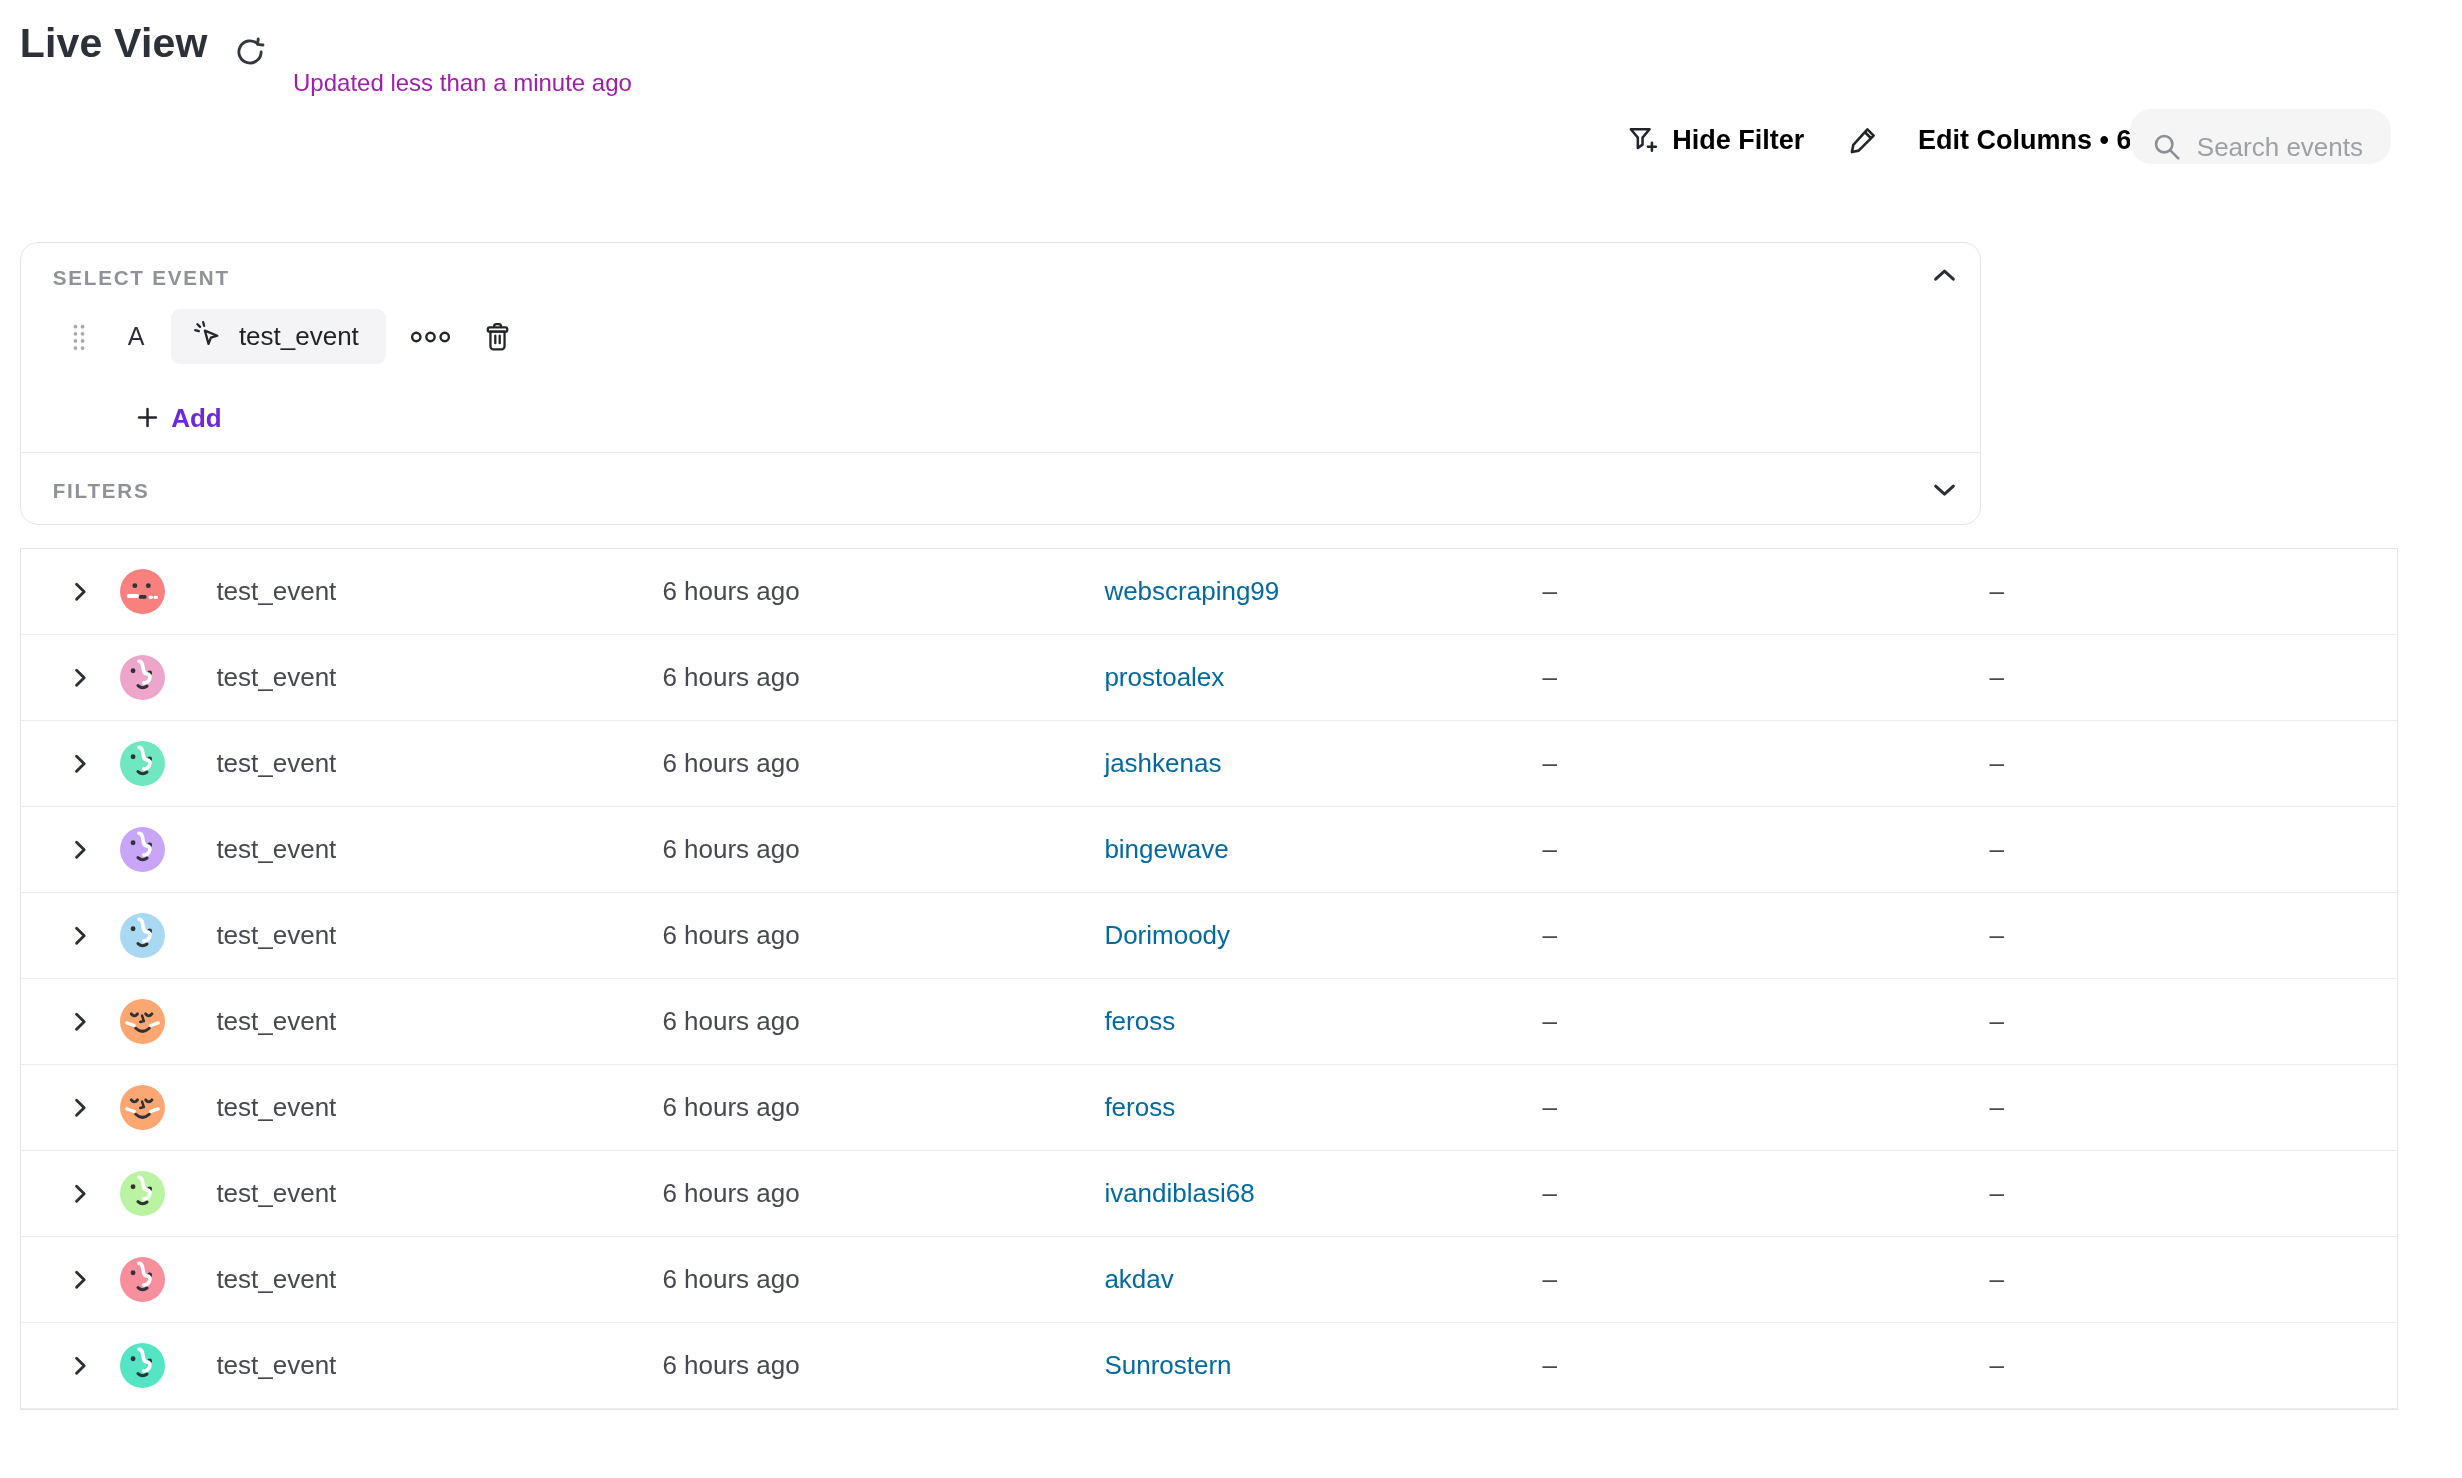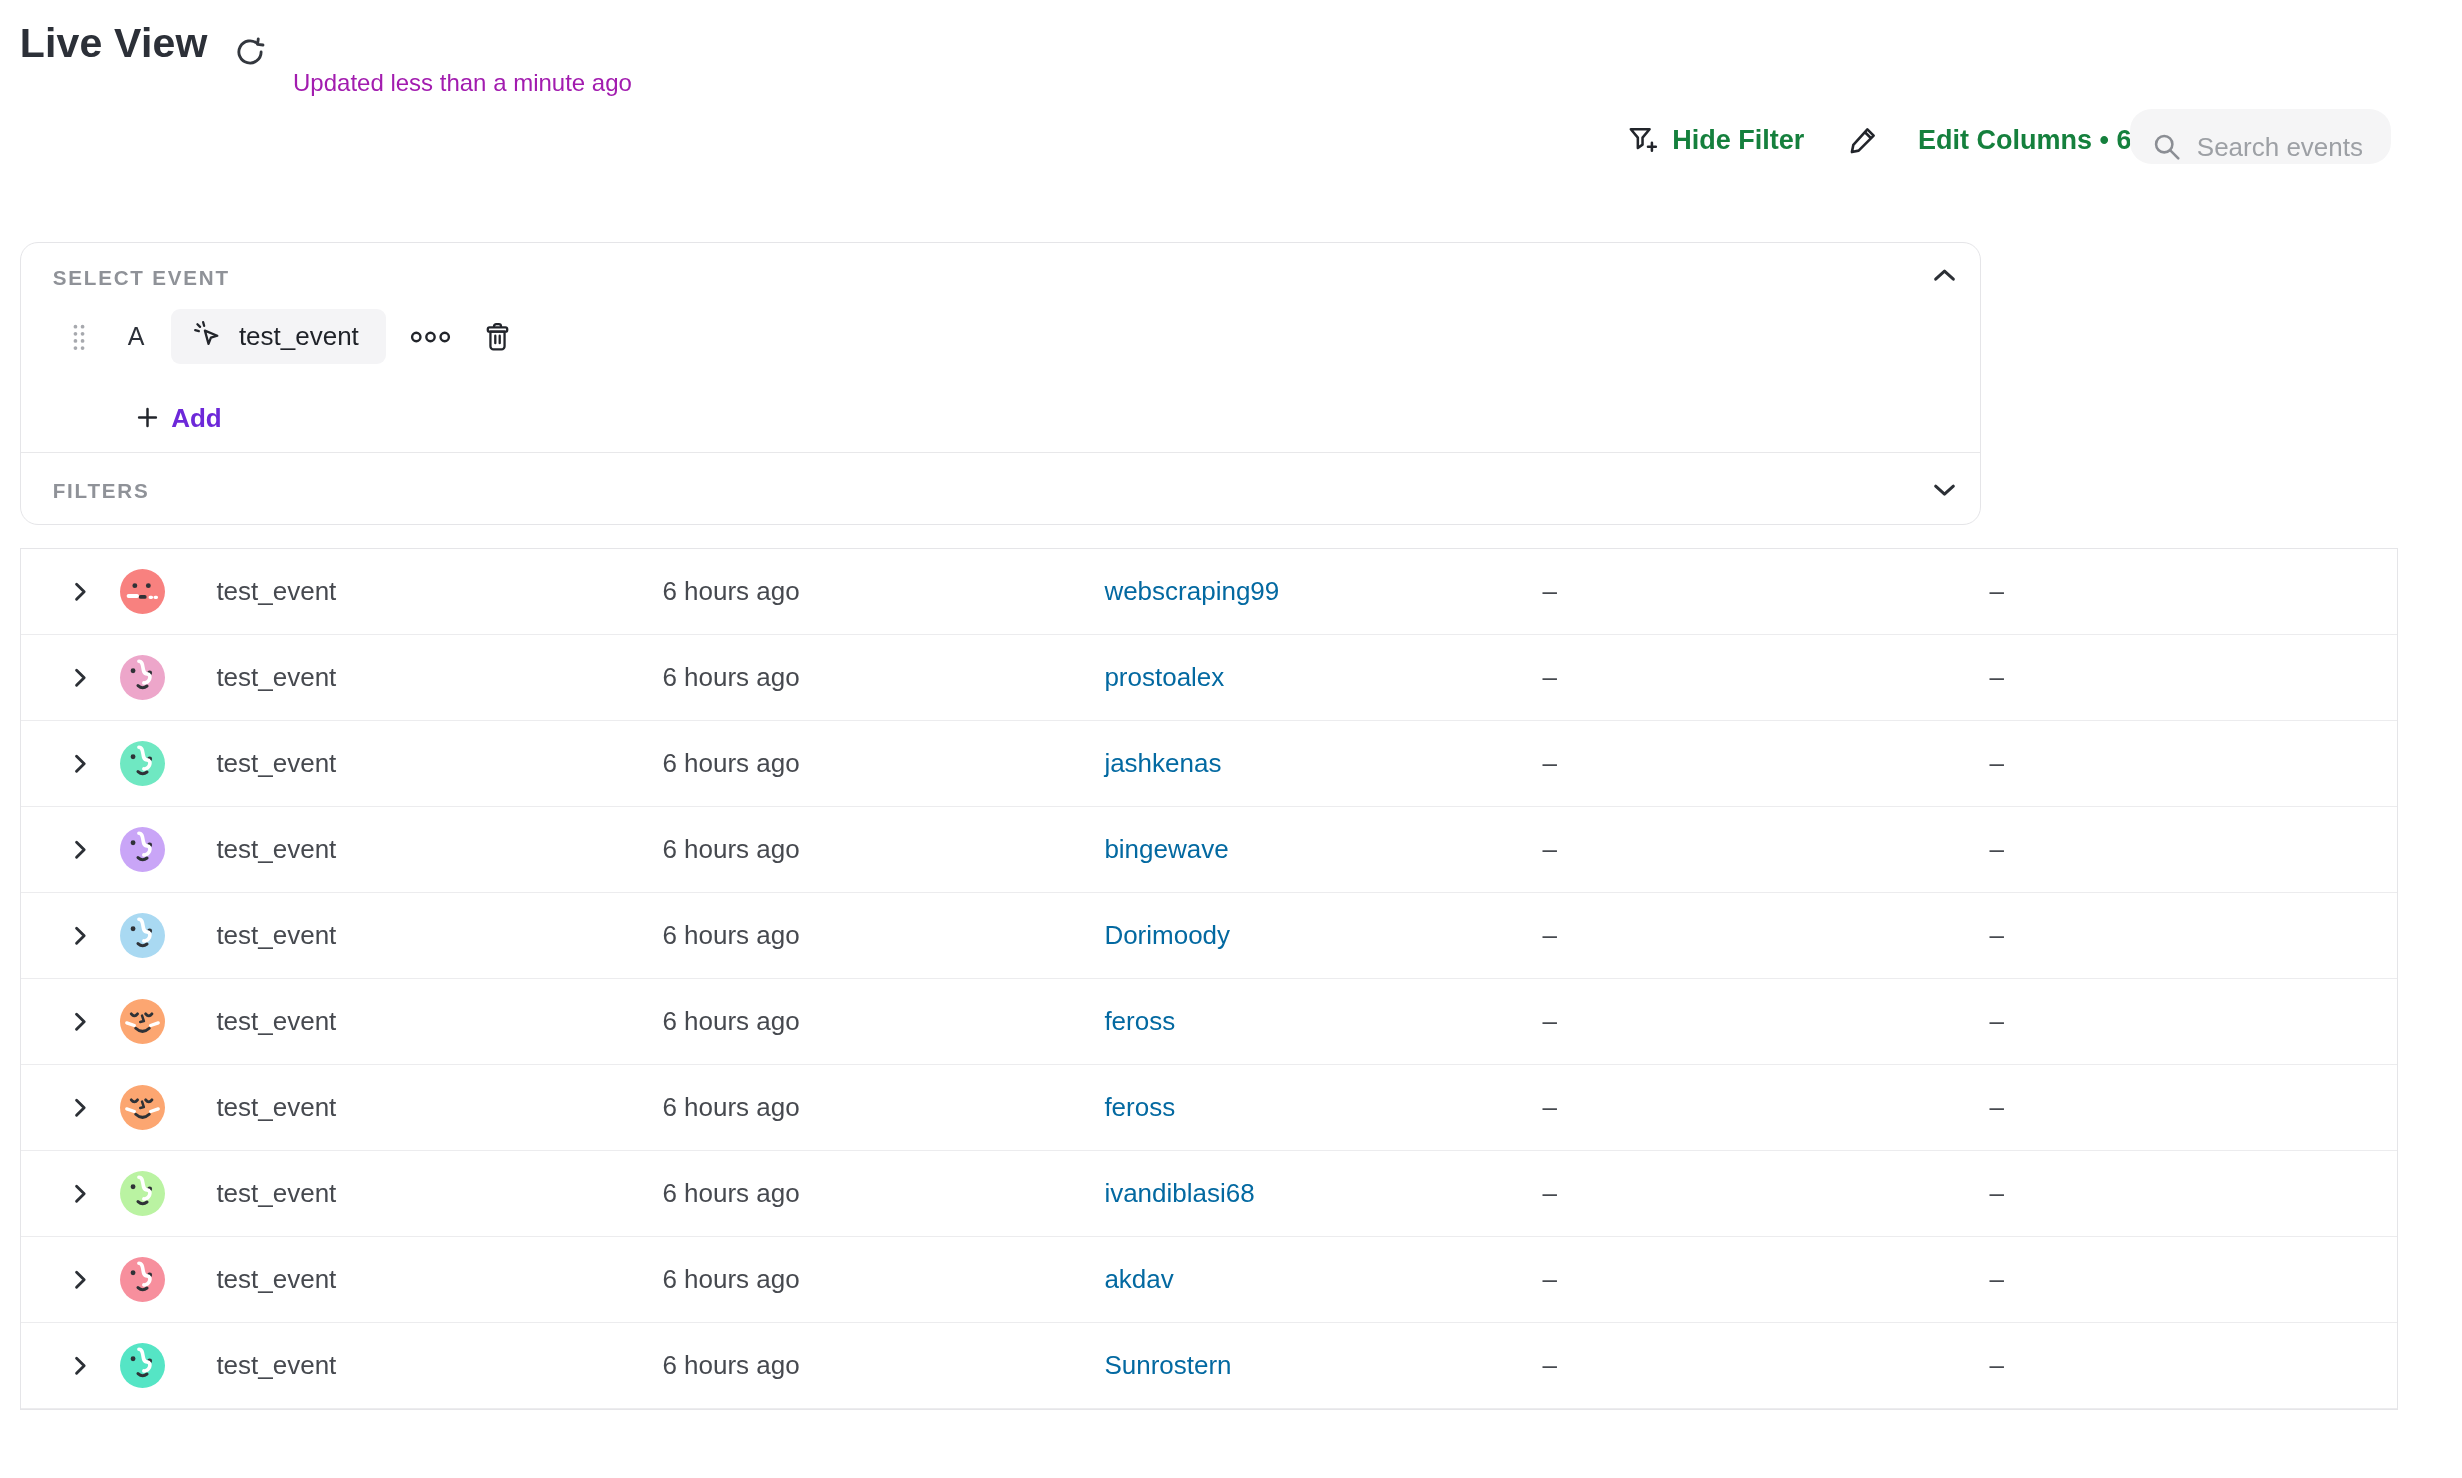--- a/index.html
+++ b/index.html
@@ -7,21 +7,21 @@
        font-family:"Liberation Sans",sans-serif;color:#46494f;}
 
   
   .page-title{position:absolute;left:19.7px;top:19.7px;font-size:41px;font-weight:700;color:#2c3038;letter-spacing:0.2px;}
   .refresh-btn{position:absolute;left:234px;top:36px;width:32px;height:32px;cursor:pointer;background:none;border:none;padding:0;}
   .updated-text{position:absolute;left:293px;top:40px;font-size:24px;color:#a21caf;margin-top:29px;}
 
   
   .tool-btn{position:absolute;top:120px;height:41px;display:flex;align-items:center;gap:14.3px;
             background:none;border:none;padding:0;cursor:pointer;font-family:inherit;}
-  .tool-btn .lbl{font-size:27px;font-weight:600;color:#15803d;white-space:nowrap;text-align:center;}
+  .tool-btn .lbl{font-size:27px;font-weight:600;color:#000000;white-space:nowrap;text-align:center;}
   #hideFilterBtn{left:1628px;}
   #editColumnsBtn{left:1849px;gap:40px;}
   .search-box{position:absolute;left:2130px;top:109px;width:261px;height:55px;background:#f5f5f6;
               border-radius:21.5px;display:flex;align-items:flex-end;gap:14.3px;padding:0 18px 0 21.5px;box-sizing:border-box;}
   .search-box input{flex:1;min-width:0;border:none;background:transparent;outline:none;font-size:26px;
                     font-family:inherit;color:#46494f;}
   .search-box input::placeholder{color:#9da0a5;}
 
   
   .card{position:absolute;left:19.7px;top:202px;width:1961px;height:283px;background:#fff;

